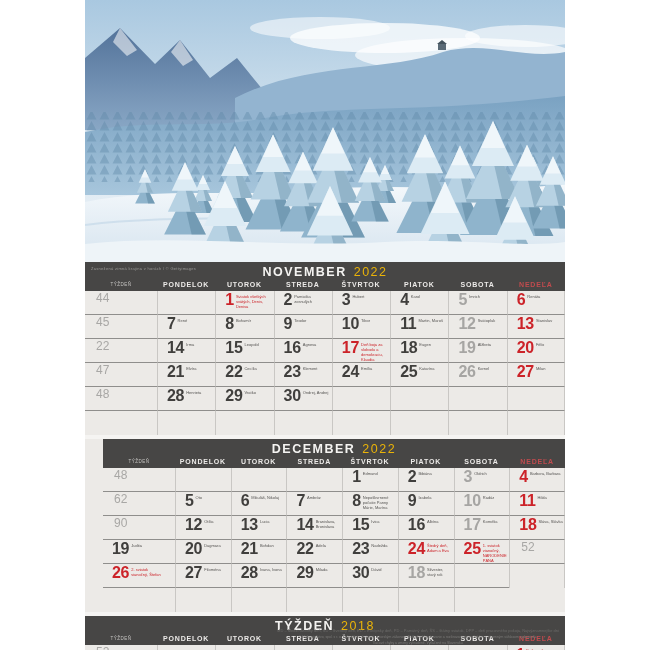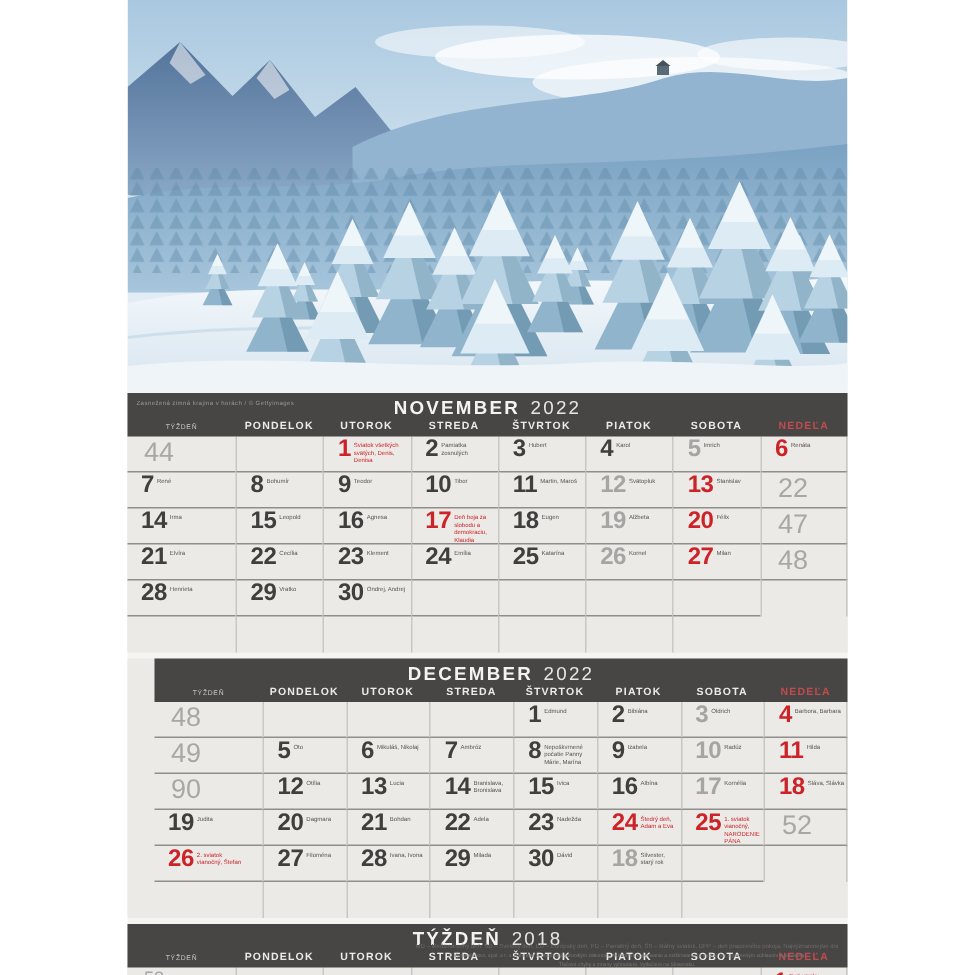--- a/index.html
+++ b/index.html
@@ -12,35 +12,35 @@
 
   
   .month { display:flex; flex-direction:column; background:#eceae7; }
   .m0 { flex:0 0 129px; }
   .m1 { flex:0 0 132px; margin-top:4px;padding-left:18px; }
   .m2 { flex:0 0 111px; margin-top:4px; }
   .mbar { flex:0 0 29px; background:#474645; position:relative; }
   .mtitle { height:16px; display:flex; align-items:center; justify-content:center;
             padding-top:3px; }
   .mname { color:#f4f3f1; font-size:12.5px; font-weight:bold; letter-spacing:1.5px; }
-  .myear { color:#e5e5e5; font-size:12.5px; letter-spacing:1.5px; margin-left:7px; }
+  .myear { color:#eab308; font-size:12.5px; letter-spacing:1.5px; margin-left:7px; }
   .dayrow { height:13px; display:grid; grid-template-columns:72px repeat(7,1fr); align-items:center; }
   .dh { text-align:center; color:#eceae8; font-size:7px; font-weight:bold; letter-spacing:.8px; }
   .dh.sunh { color:#c04b4e; }
   .wlbl { text-align:center; color:#c5c4c2; font-size:4.5px; letter-spacing:.5px; }
   .caption { position:absolute; top:266px; left:91px; z-index:5; color:#9a9997; font-size:4px; letter-spacing:.3px; }
 
   .mgrid { flex:1; display:grid; grid-template-columns:72px repeat(7,1fr);
            grid-template-rows:repeat(6,1fr); background:#eceae7; }
   .mgrid > div { border-bottom:1px solid #8f8e8c; border-left:1px solid #c9c7c4; min-width:0; overflow:hidden; }
   .mgrid > div:nth-child(8n+1) { border-left:none; }
   .mgrid > div:nth-child(8n)   { border-right:1px solid #c9c7c4; }
   .mgrid > div:nth-last-child(-n+8) { border-bottom:none; }
 
-  .wnum { color:#a8a7a5; font-size:18px; padding:1px 0 0 11px; line-height:1.1; }
+  .wnum { color:#a8a7a5; font-size:12px; padding:1px 0 0 11px; line-height:1.1; }
   .m2 .wnum { font-size:12px; }
   .cell { display:flex; align-items:flex-start; padding:1px 1px 0 9px; }
   .dnum { font-size:16px; font-weight:bold; line-height:1.0; color:#403f3d; letter-spacing:-.3px; }
   .m2 .dnum { font-size:14px; }
   .t-s .dnum { color:#a6a5a3; font-weight:bold; }
   .t-r .dnum { color:#cc2329; }
   .dname { font-size:4px; line-height:1.25; color:#565553; margin:2px 0 0 2px; max-width:34px; }
   .rname { color:#cc2329; }
 
   .smallprint { position:absolute; left:273px; top:628px; width:290px; z-index:5;
@@ -167,20 +167,21 @@
               <span class="dname">Karol</span>
             </div>
             <div class="cell t-s">
               <span class="dnum">5</span>
               <span class="dname">Imrich</span>
             </div>
             <div class="cell t-r">
               <span class="dnum">6</span>
               <span class="dname">Renáta</span>
             </div>
+            <div class="wnum">45</div>
             <div class="cell t-w">
               <span class="dnum">7</span>
               <span class="dname">René</span>
             </div>
             <div class="cell t-w">
               <span class="dnum">8</span>
               <span class="dname">Bohumír</span>
             </div>
             <div class="cell t-w">
               <span class="dnum">9</span>
@@ -318,21 +319,21 @@
               <span class="dname">Bibiána</span>
             </div>
             <div class="cell t-s">
               <span class="dnum">3</span>
               <span class="dname">Oldrich</span>
             </div>
             <div class="cell t-r">
               <span class="dnum">4</span>
               <span class="dname">Barbora, Barbara</span>
             </div>
-            <div class="wnum">49</div>
+            <div class="wnum">62</div>
             <div class="cell t-w">
               <span class="dnum">5</span>
               <span class="dname">Oto</span>
             </div>
             <div class="cell t-w">
               <span class="dnum">6</span>
               <span class="dname">Mikuláš, Nikolaj</span>
             </div>
             <div class="cell t-w">
               <span class="dnum">7</span>

